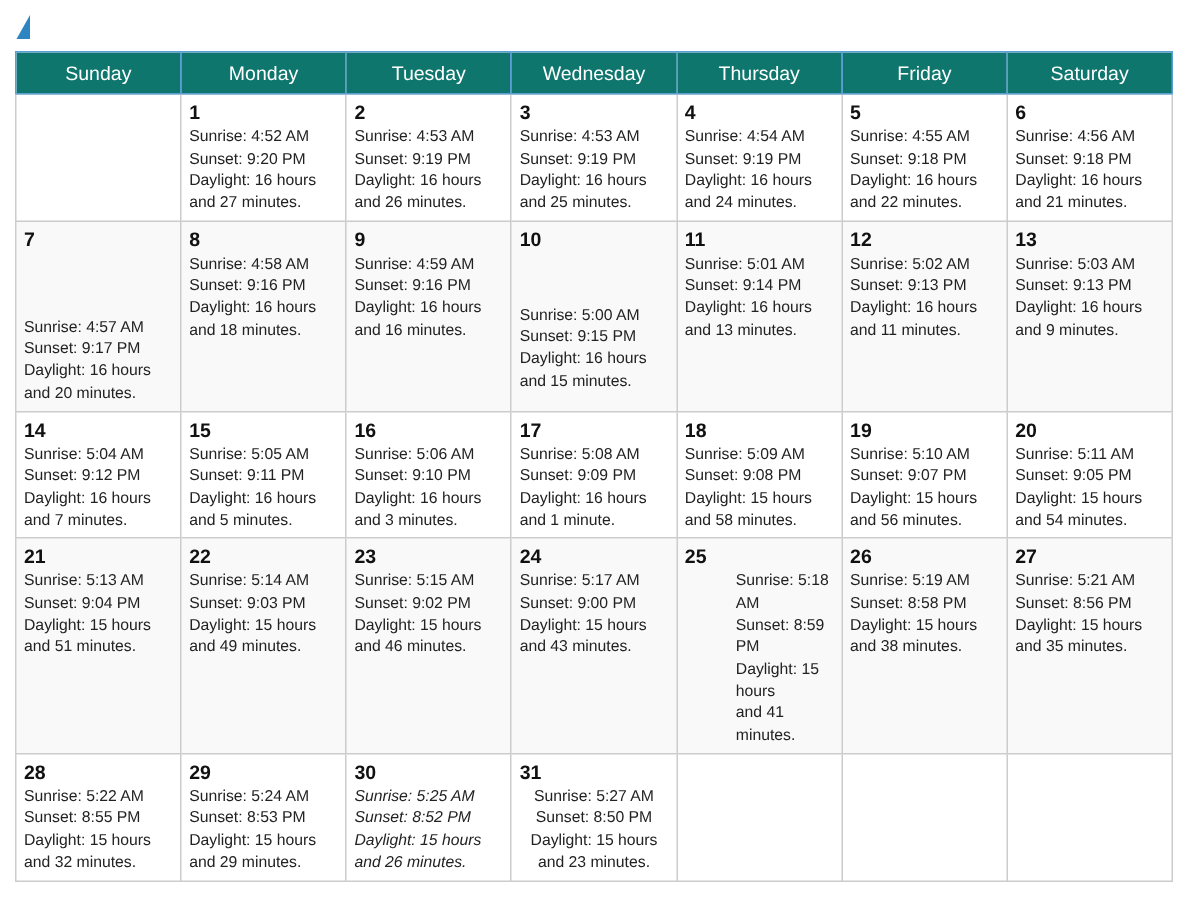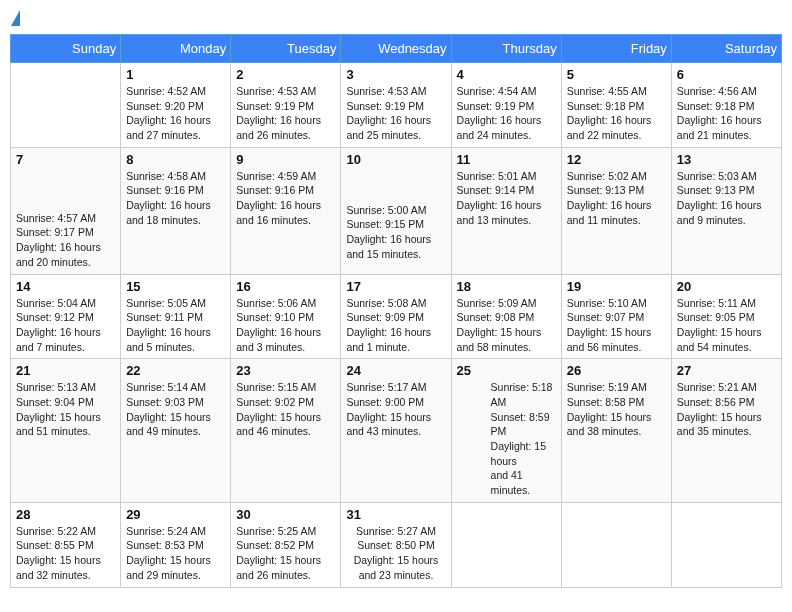--- a/index.html
+++ b/index.html
@@ -27,24 +27,24 @@
     .subtitle {
       font-size: 16px;
       color: #333;
     }
     .calendar {
       width: 100%;
       border-collapse: collapse;
       font-size: 11px;
     }
     .calendar th {
-      background-color: #3b82f6;
+      background-color: #0f766e;
       color: #fff;
       padding: 6px 4px;
-      text-align: right;
+      text-align: center;
       font-size: 13px;
       font-weight: normal;
       border: 1px solid #5a9fd4;
     }
     .calendar td {
       vertical-align: top;
       padding: 4px 5px;
       border: 1px solid #ccc;
       width: 14.28%;
       min-height: 80px;
@@ -336,21 +336,21 @@
         </td>
         <td>
           <span class="day-num">29</span>
           <div class="day-info" style="white-space: pre-line;">Sunrise: 5:24 AM
 Sunset: 8:53 PM
 Daylight: 15 hours
 and 29 minutes.</div>
         </td>
         <td>
           <span class="day-num">30</span>
-          <div class="day-info" style="white-space: pre-line;">Sunrise: 5:25 AM
+          <div class="day-info" style="white-space: pre-line; font-style: italic;">Sunrise: 5:25 AM
 Sunset: 8:52 PM
 Daylight: 15 hours
 and 26 minutes.</div>
         </td>
         <td>
           <span class="day-num">31</span>
           <div class="day-info" style="white-space: pre-line; text-align: center;">Sunrise: 5:27 AM
 Sunset: 8:50 PM
 Daylight: 15 hours
 and 23 minutes.</div>

